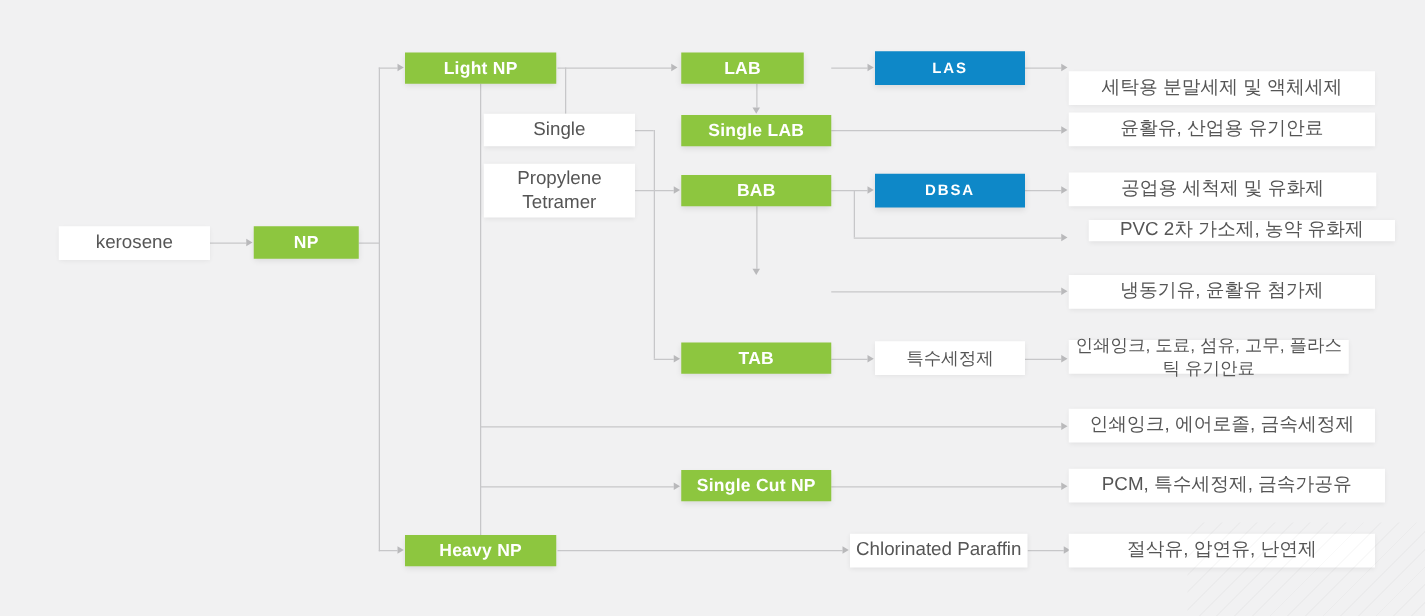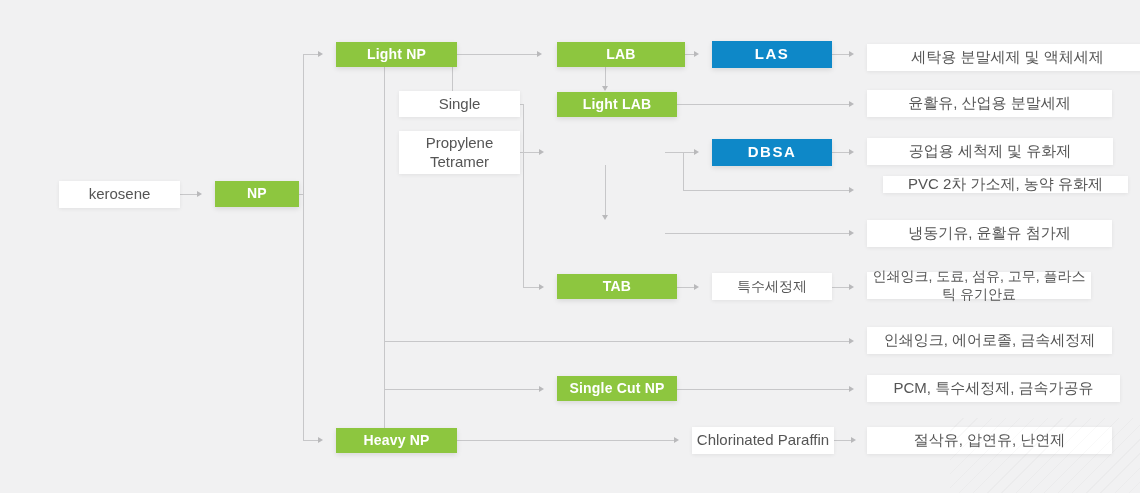--- a/index.html
+++ b/index.html
@@ -13,30 +13,29 @@
     background:#f1f1f2;
     overflow:hidden;
   }
   .node{
     position:absolute;
     display:flex;align-items:center;justify-content:center;
     text-align:center;
     white-space:pre-line;
     line-height:1.25;
     box-sizing:border-box;
-    margin-left:12px;
   }
   .green{
     background:#8dc63f;color:#ffffff;
     font-weight:bold;font-size:14px;letter-spacing:0.2px;
     box-shadow:0 2px 5px rgba(0,0,0,0.10);
   }
   .blue{
     background:#0e88c8;color:#ffffff;
-    font-weight:bold;font-size:15px;letter-spacing:1.5px;
+    font-weight:bold;font-size:12px;letter-spacing:1.5px;
     box-shadow:0 2px 5px rgba(0,0,0,0.10);
   }
   .white{
     background:#ffffff;color:#555555;
     font-size:15px;
     box-shadow:0 1px 4px rgba(0,0,0,0.07);
   }
   .out{
     background:#ffffff;color:#555555;
     font-size:15px;
@@ -136,32 +135,33 @@
   <div class="ar" style="left:674px;top:437px"></div>
   <div class="h" style="left:822px;top:440px;width:29px"></div>
   <div class="ar" style="left:851px;top:437px"></div>
 
   <div class="node white" style="left:47px;top:181px;width:121px;height:27px">kerosene</div>
   <div class="node green" style="left:203px;top:181px;width:84px;height:26px">NP</div>
   <div class="node green" style="left:324px;top:42px;width:121px;height:25px">Light NP</div>
   <div class="node white" style="left:387px;top:91px;width:121px;height:26px">Single</div>
   <div class="node white" style="left:387px;top:131px;width:121px;height:43px">Propylene
 Tetramer</div>
-  <div class="node green" style="left:545px;top:42px;width:128px;height:25px">LAB</div>
-  <div class="node green" style="left:545px;top:92px;width:120px;height:25px">Light LAB</div>
+  <div class="node green" style="left:545px;top:42px;width:98px;height:25px">LAB</div>
+  <div class="node green" style="left:545px;top:92px;width:120px;height:25px">Single LAB</div>
+  <div class="node green" style="left:545px;top:140px;width:120px;height:25px">BAB</div>
   <div class="node green" style="left:545px;top:274px;width:120px;height:25px">TAB</div>
   <div class="node green" style="left:545px;top:376px;width:120px;height:25px">Single Cut NP</div>
   <div class="node green" style="left:324px;top:428px;width:121px;height:25px">Heavy NP</div>
   <div class="node blue" style="left:700px;top:41px;width:120px;height:27px">LAS</div>
   <div class="node blue" style="left:700px;top:139px;width:120px;height:27px">DBSA</div>
   <div class="node white" style="left:700px;top:273px;width:120px;height:27px;font-size:14px">특수세정제</div>
   <div class="node white" style="left:680px;top:427px;width:142px;height:27px">Chlorinated Paraffin</div>
 
-  <div class="node out" style="left:855px;top:44px;width:281px;height:27px">세탁용 분말세제 및 액체세제</div>
-  <div class="node out" style="left:855px;top:90px;width:245px;height:27px">윤활유, 산업용 분말세제</div>
+  <div class="node out" style="left:855px;top:57px;width:245px;height:27px">세탁용 분말세제 및 액체세제</div>
+  <div class="node out" style="left:855px;top:90px;width:245px;height:27px">윤활유, 산업용 유기안료</div>
   <div class="node out" style="left:855px;top:138px;width:246px;height:27px">공업용 세척제 및 유화제</div>
   <div class="node out" style="left:871px;top:176px;width:245px;height:17px">PVC 2차 가소제, 농약 유화제</div>
   <div class="node out" style="left:855px;top:220px;width:245px;height:27px">냉동기유, 윤활유 첨가제</div>
   <div class="node out" style="left:855px;top:272px;width:224px;height:27px;font-size:14px">인쇄잉크, 도료, 섬유, 고무, 플라스틱 유기안료</div>
   <div class="node out" style="left:855px;top:327px;width:245px;height:27px">인쇄잉크, 에어로졸, 금속세정제</div>
   <div class="node out" style="left:855px;top:375px;width:253px;height:27px">PCM, 특수세정제, 금속가공유</div>
   <div class="node out" style="left:855px;top:427px;width:245px;height:27px">절삭유, 압연유, 난연제</div>
 
   <div class="corner-pattern"></div>
 </div>

